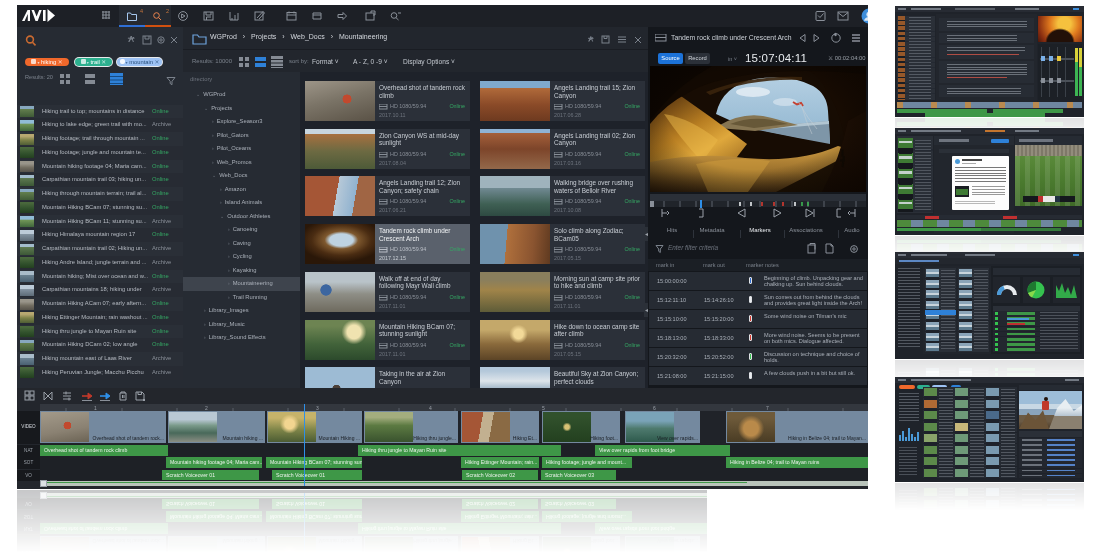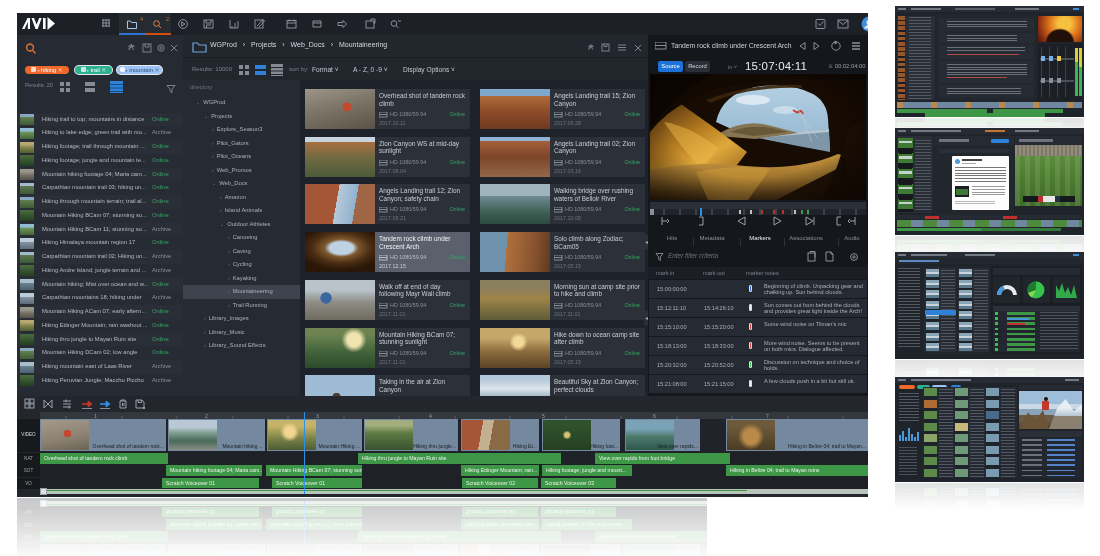--- a/index.html
+++ b/index.html
@@ -1,16 +1,16 @@
 <!DOCTYPE html>
 <html><head><meta charset="utf-8"><style>
 *{margin:0;padding:0;box-sizing:border-box}
 body{width:1100px;height:556px;background:#fff;font-family:"Liberation Sans",sans-serif;position:relative;overflow:hidden}
 .a{position:absolute}
-#win{position:absolute;left:17px;top:13px;width:690px;height:484px;background:#0369a1;
+#win{position:absolute;left:17px;top:5px;width:690px;height:484px;background:#0369a1;
 -webkit-box-reflect:below 1px linear-gradient(to bottom,rgba(0,0,0,0) 87%,rgba(0,0,0,0.26) 100%)}
 
 #topbar{position:absolute;left:0;top:0;width:851px;height:22px;background:#1d2026}
 
 #searchp{position:absolute;left:0;top:22px;width:166px;height:361px;background:#262b33}
 .pill{position:absolute;height:8.5px;border-radius:4.5px;font-size:5.8px;color:#fff;line-height:8.5px;text-align:center}
 #lsthead{position:absolute;left:0;top:83px;width:166px;height:12px;background:#22262d;color:#6e747e;font-size:5.5px;line-height:12px}
 .lrow{position:absolute;left:0;width:166px;height:13.75px;font-size:5.8px;color:#b6bbc3;line-height:13.75px;background:#2a2f37}
 .lrow:nth-child(2n){background:#272b33}
 .lrow .nm{position:absolute;left:25px;top:0;width:124px;white-space:nowrap;overflow:hidden}

